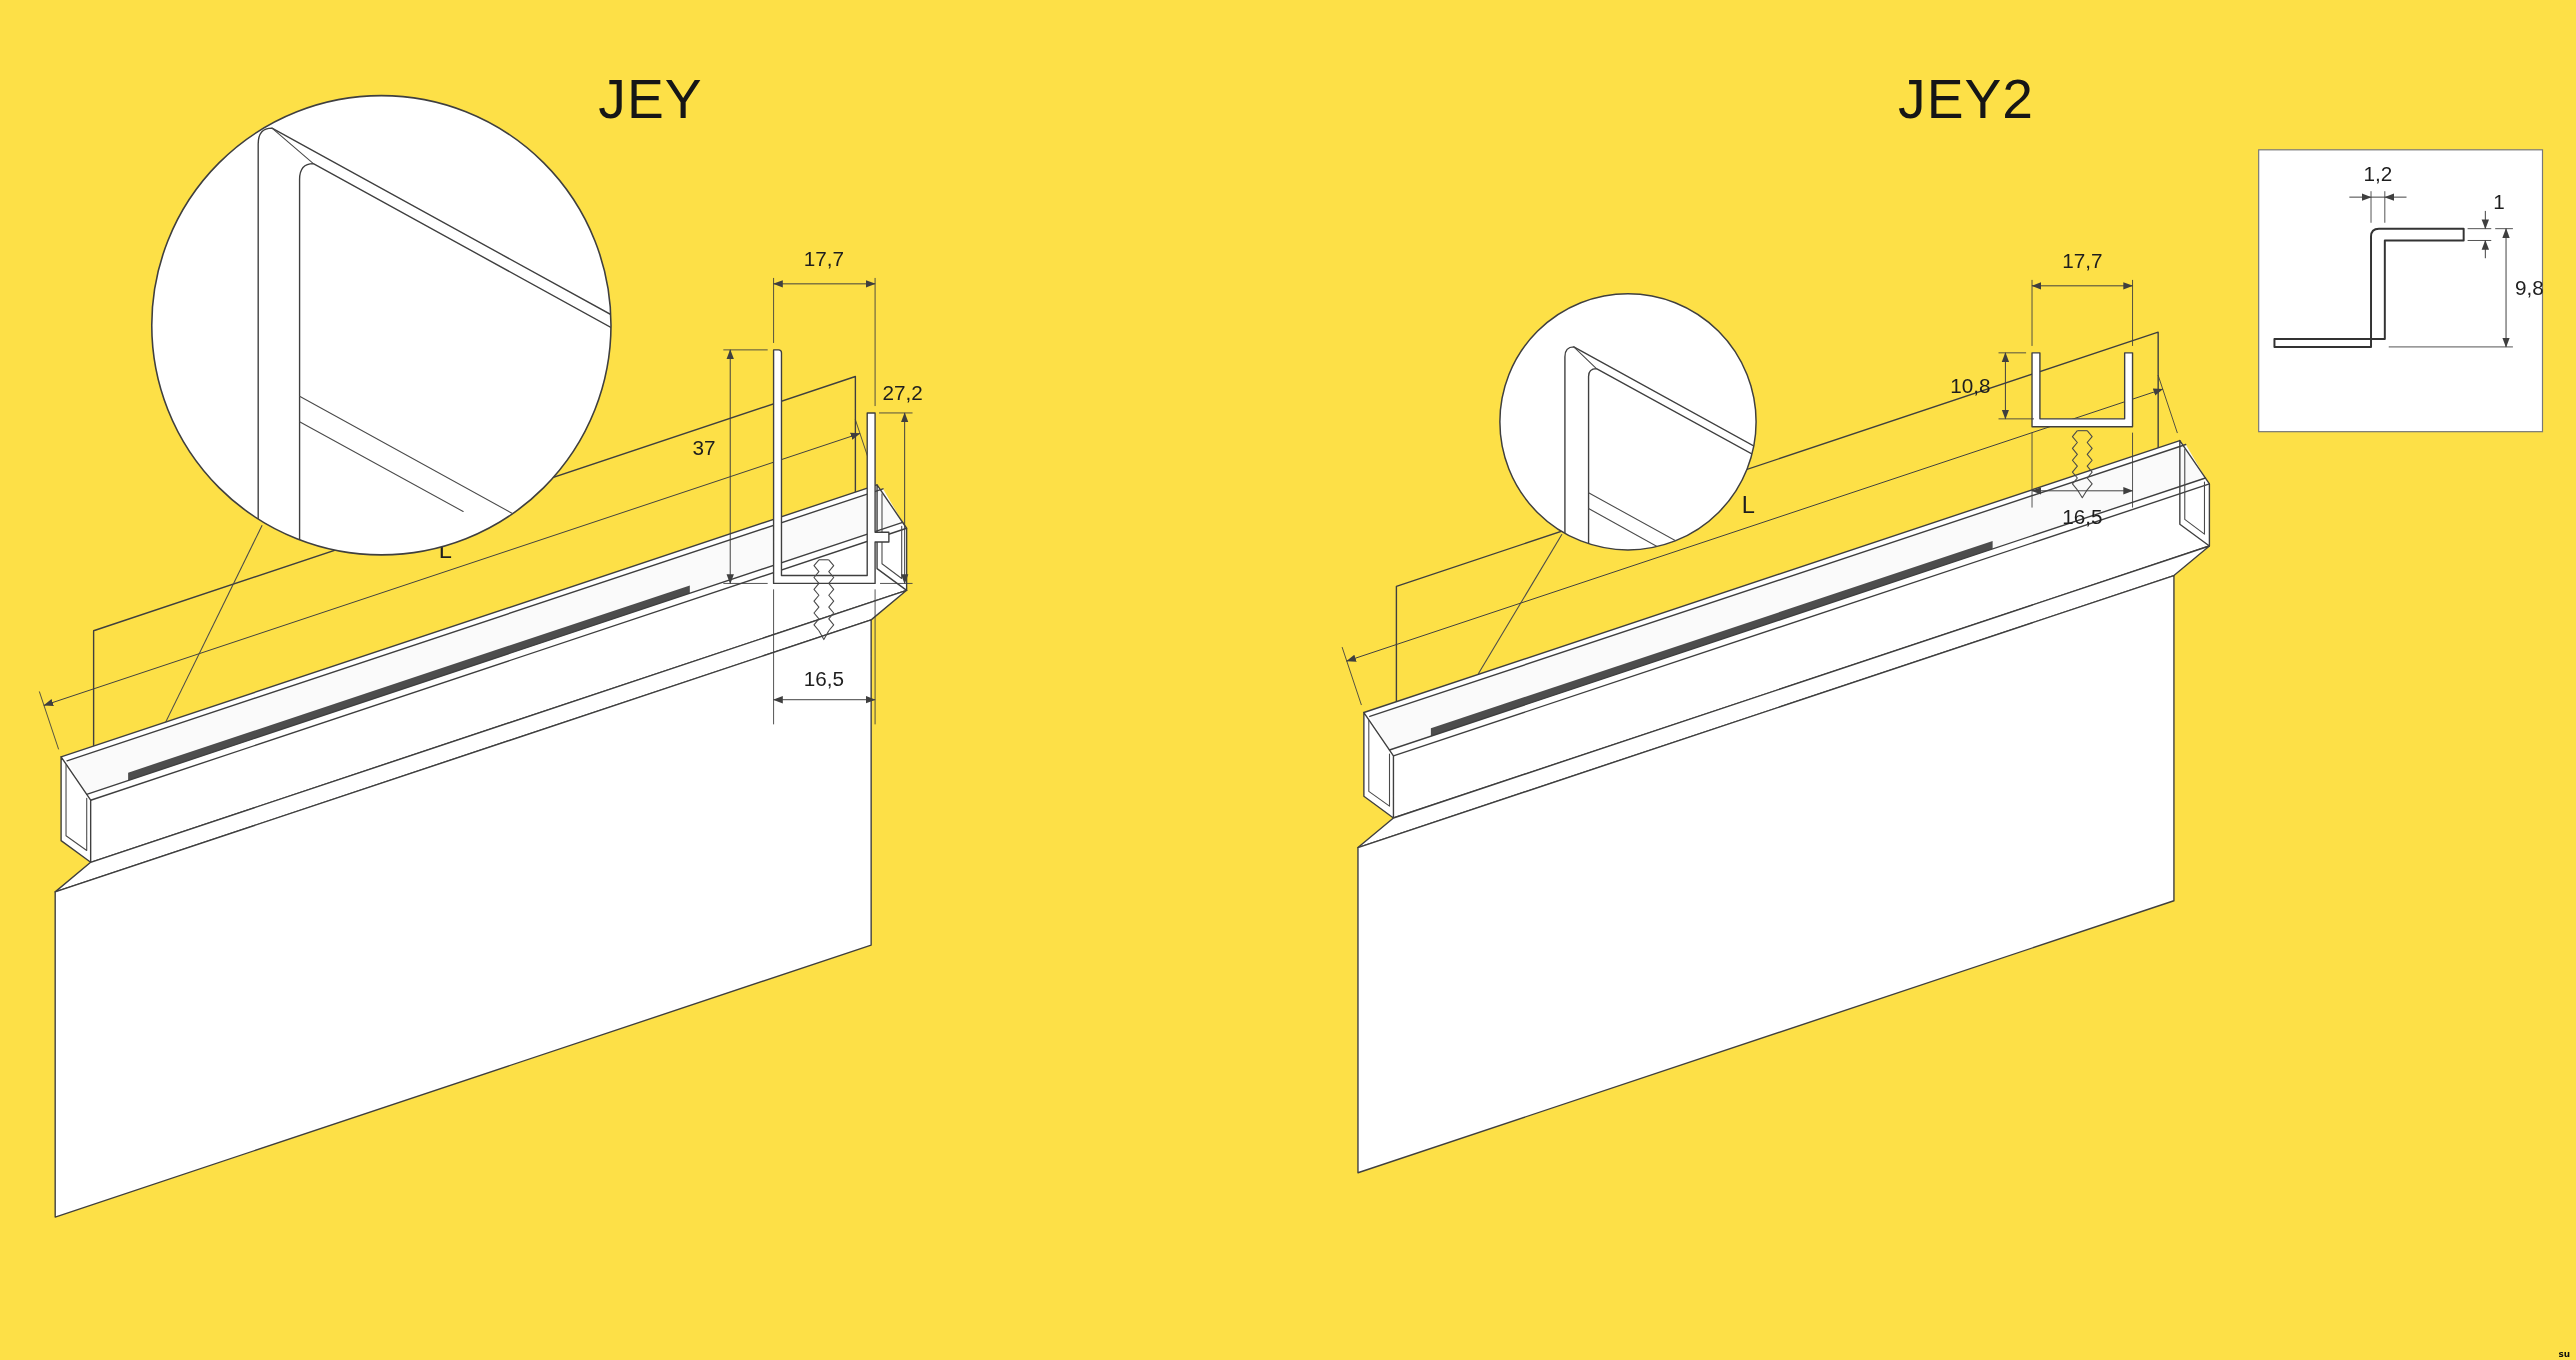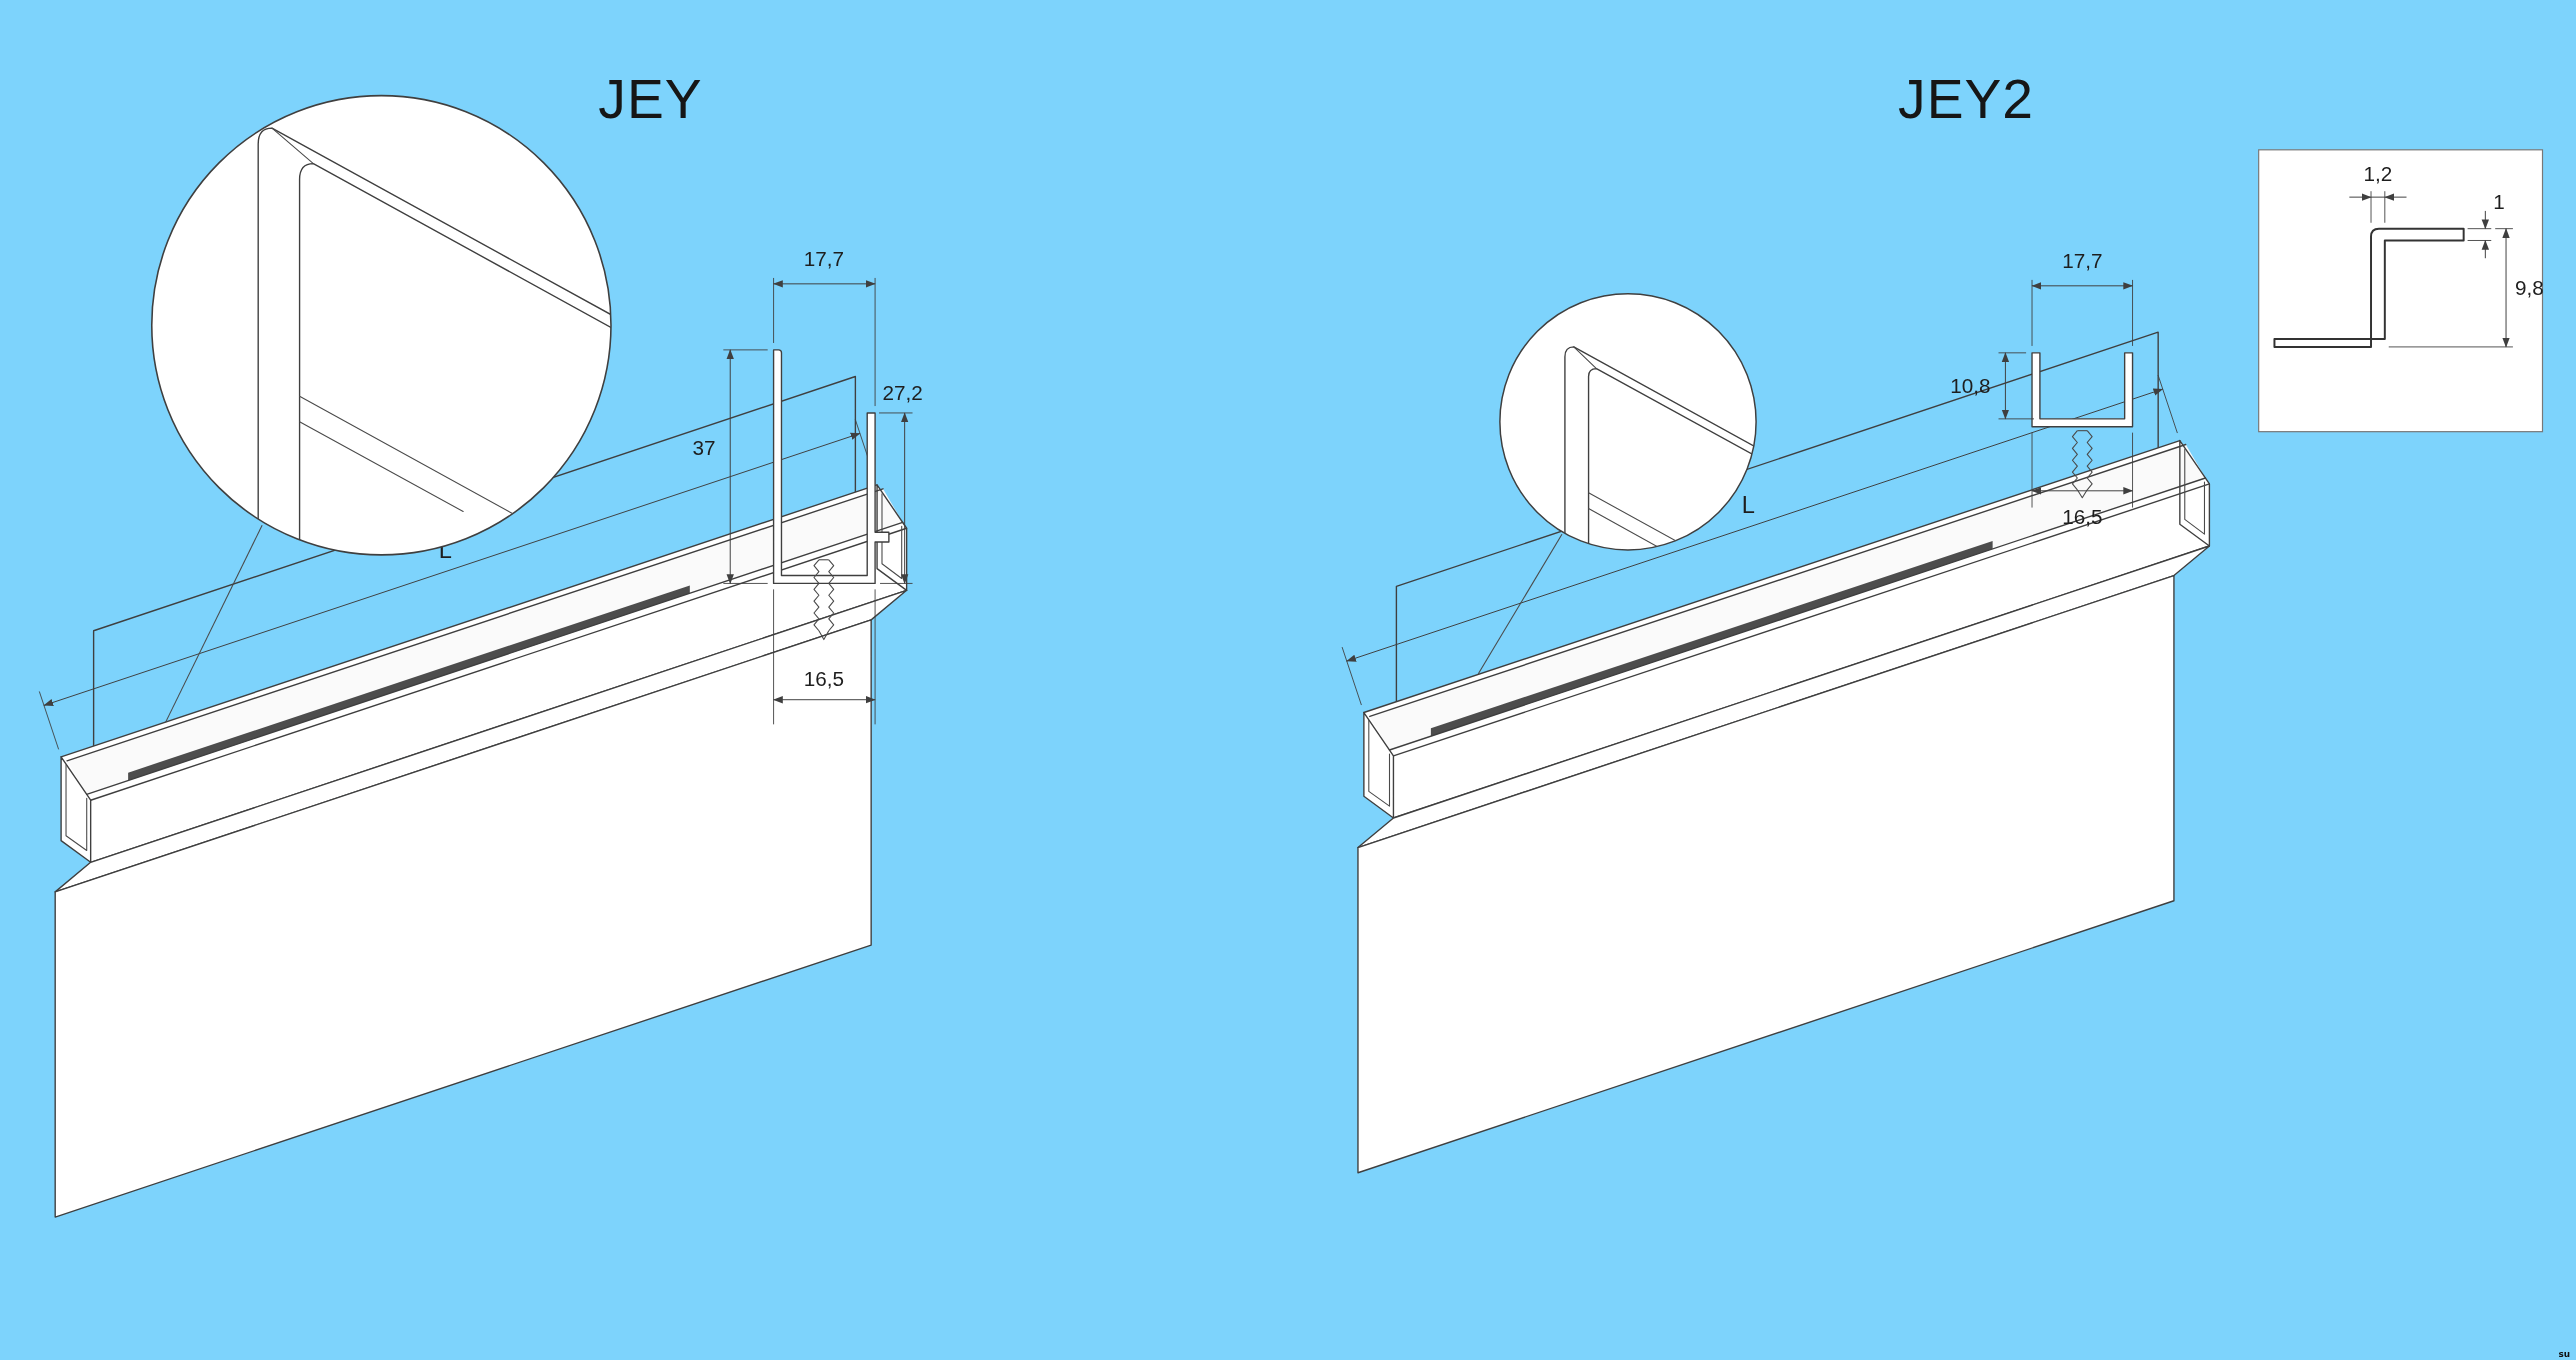--- a/index.html
+++ b/index.html
@@ -1,16 +1,16 @@
 <!DOCTYPE html>
 <html><head>
 <meta charset="utf-8">
 <style>
   html,body{margin:0;padding:0;background:#ffffff;}
-  #page{position:relative;width:2576px;height:1361px;background:#7dd3fc;overflow:hidden;
+  #page{position:relative;width:2576px;height:1361px;background:#fde047;overflow:hidden;
         font-family:"Liberation Sans",sans-serif;}
   svg{position:absolute;left:0;top:0;}
   .ln{stroke:#3f3f3f;fill:none;stroke-width:1.4;stroke-linejoin:round;stroke-linecap:round;}
   .lnthin{stroke:#4a4a4a;fill:none;stroke-width:1.1;stroke-linejoin:round;}
   .fillw{fill:#ffffff;stroke:#3f3f3f;stroke-width:1.4;stroke-linejoin:round;}
   .facew{fill:#ffffff;stroke:none;}
   .dim{stroke:#3f3f3f;stroke-width:1;fill:none;}
   .ext{stroke:#3f3f3f;stroke-width:0.9;fill:none;}
   .dimtxt{font:21px "Liberation Sans",sans-serif;fill:#1e1e1e;}
   .biglbl{font:24px "Liberation Sans",sans-serif;fill:#1e1e1e;}

